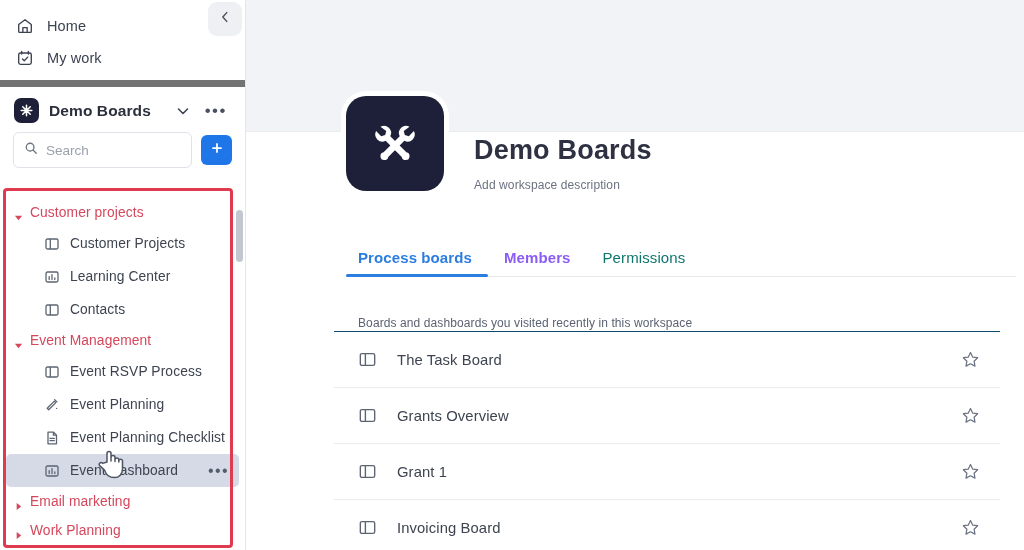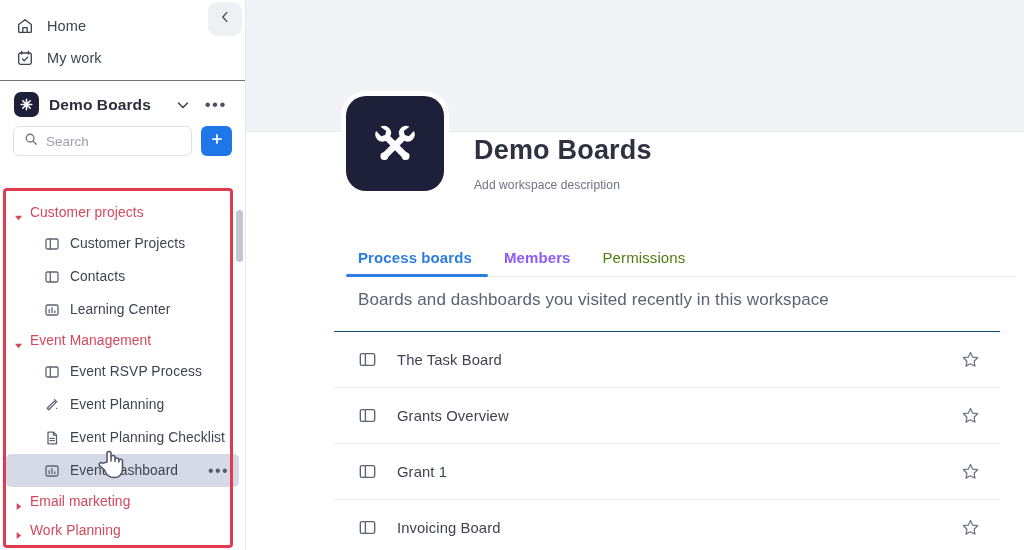--- a/index.html
+++ b/index.html
@@ -13,21 +13,21 @@
 
   
   .sidebar{
     position:relative;
     width:246px;height:550px;
     background:#ffffff;
     border-right:1px solid #e4e6ea;
     flex:0 0 246px;
     box-sizing:border-box;
   }
-  .nav-top{padding:10px 0 6px 0;border-bottom:1px solid #737373;}
+  .nav-top{padding:10px 0 6px 0;border-bottom:7px solid #737373;}
   .nav-item{
     display:flex;align-items:center;gap:13px;
     height:32px;padding:0 16px;cursor:pointer;
   }
   .nav-item .label{
     font-size:14.5px;color:#3b4250;letter-spacing:.1px;
   }
   .ico{flex:0 0 18px;width:18px;height:18px;display:block;}
   .ico svg{display:block;width:18px;height:18px;}
 
@@ -57,21 +57,21 @@
   .ws-caret{margin-left:auto;display:flex;align-items:center;gap:14px;padding-right:4px;}
   .caret-btn{width:16px;height:16px;display:flex;align-items:center;justify-content:center;cursor:pointer;}
   .dots{
     font-size:17px;color:#4a5160;letter-spacing:1.5px;line-height:10px;cursor:pointer;
     font-family:"Liberation Sans", sans-serif;
   }
 
   
   .search-row{display:flex;align-items:center;gap:9px;padding:0 13px 12px 13px;}
   .search-box{
-    flex:1;height:30px;border:1px solid #dfe2e7;border-radius:6px;
+    flex:1;height:36px;border:1px solid #dfe2e7;border-radius:6px;
     display:flex;align-items:center;gap:8px;padding:0 10px;box-sizing:border-box;
     background:#fff;cursor:text;
   }
   .search-box svg{width:14px;height:14px;flex:0 0 14px;}
   .search-ph{font-size:13.5px;color:#9aa1ac;}
   .add-btn{
     width:31px;height:30px;border-radius:6px;background:#1f76e8;
     display:flex;align-items:center;justify-content:center;cursor:pointer;
     flex:0 0 31px;
   }
@@ -162,25 +162,25 @@
     font-size:15px;padding:0 16px 10px 16px;cursor:pointer;
     position:relative;letter-spacing:.1px;white-space:nowrap;
   }
   .tab:first-child{padding-left:12px;}
   .tab.active{color:#2b7de0;font-weight:bold;}
   .tab.active::after{
     content:"";position:absolute;left:0;right:0;bottom:-1px;height:3px;background:#2b7de0;
     border-radius:2px;
   }
   .tab.normal{color:#8b5cf6;font-weight:bold;}
-  .tab.muted{color:#4d7c0f;}
+  .tab.muted{color:#0f766e;}
 
   .subtitle{
-    position:absolute;left:112px;top:290px;
-    font-size:17px;color:#5a6272;letter-spacing:.1px;
+    position:absolute;left:112px;top:316px;
+    font-size:12px;color:#5a6272;letter-spacing:.1px;
   }
 
   
   .blist{position:absolute;left:88px;top:331px;right:24px;}
   .brow{
     display:flex;align-items:center;height:55px;
     border-bottom:1px solid #eaecef;padding:0 20px 0 24px;cursor:pointer;
   }
   .brow:first-child{border-top:1px solid #0c4a6e;}
   .brow .bico{flex:0 0 19px;width:19px;height:19px;margin-right:20px;}
@@ -284,34 +284,34 @@
               <path d="M6.3 3 V13"></path>
             </svg>
           </span>
           <span class="lname">Customer Projects</span>
         </div>
 
         <div class="leaf">
           <span class="leaf-ico">
             <svg viewBox="0 0 16 16" fill="none" stroke="#5c6472" stroke-width="1.3">
               <rect x="2" y="3" width="12" height="10" rx="1.5"></rect>
-              <path d="M6.3 3 V13"></path>
-            </svg>
-          </span>
-          <span class="lname">Contacts</span>
+              <path d="M5.2 10.6 V7.6 M8 10.6 V5.6 M10.8 10.6 V8.8" stroke-linecap="round"></path>
+            </svg>
+          </span>
+          <span class="lname">Learning Center</span>
         </div>
 
         <div class="leaf">
           <span class="leaf-ico">
             <svg viewBox="0 0 16 16" fill="none" stroke="#5c6472" stroke-width="1.3">
               <rect x="2" y="3" width="12" height="10" rx="1.5"></rect>
-              <path d="M5.2 10.6 V7.6 M8 10.6 V5.6 M10.8 10.6 V8.8" stroke-linecap="round"></path>
-            </svg>
-          </span>
-          <span class="lname">Learning Center</span>
+              <path d="M6.3 3 V13"></path>
+            </svg>
+          </span>
+          <span class="lname">Contacts</span>
         </div>
 
         <div class="folder hl">
           <span class="tri">
             <svg viewBox="0 0 10 10">
                 <path d="M1 3 L9 3 L5 8 Z" fill="#d5475c"></path>
               </svg>
           </span>
           <span class="fname">Event Management</span>
         </div>

